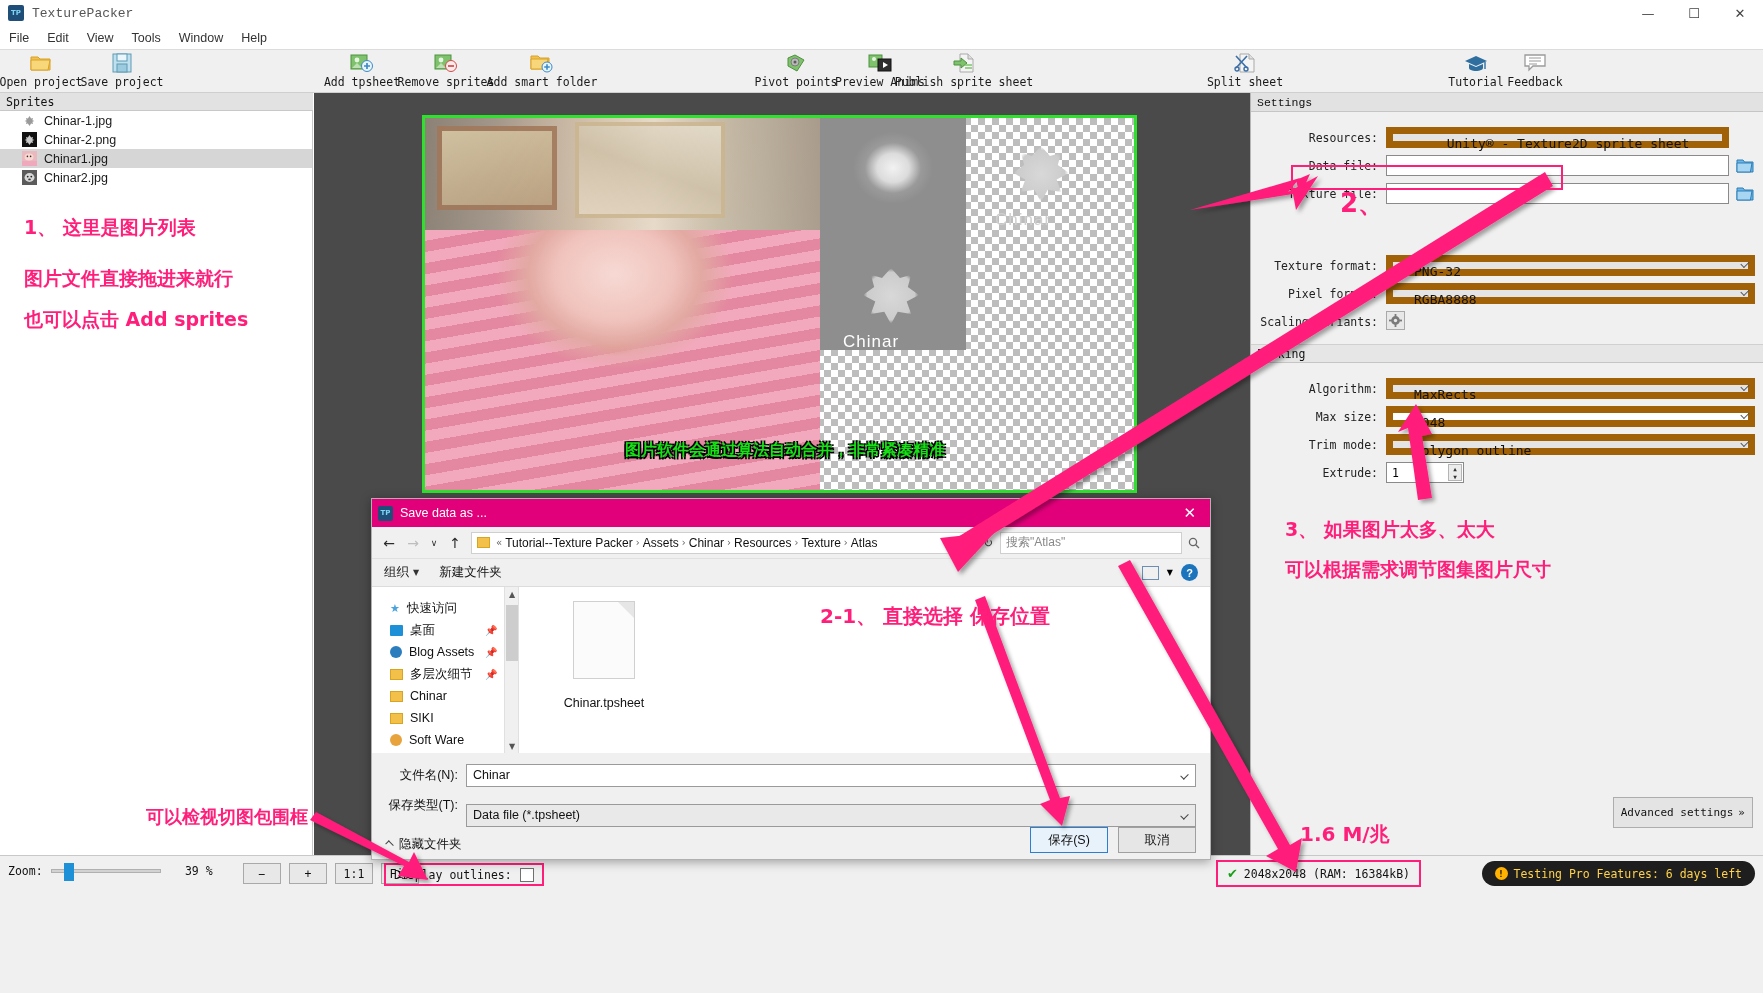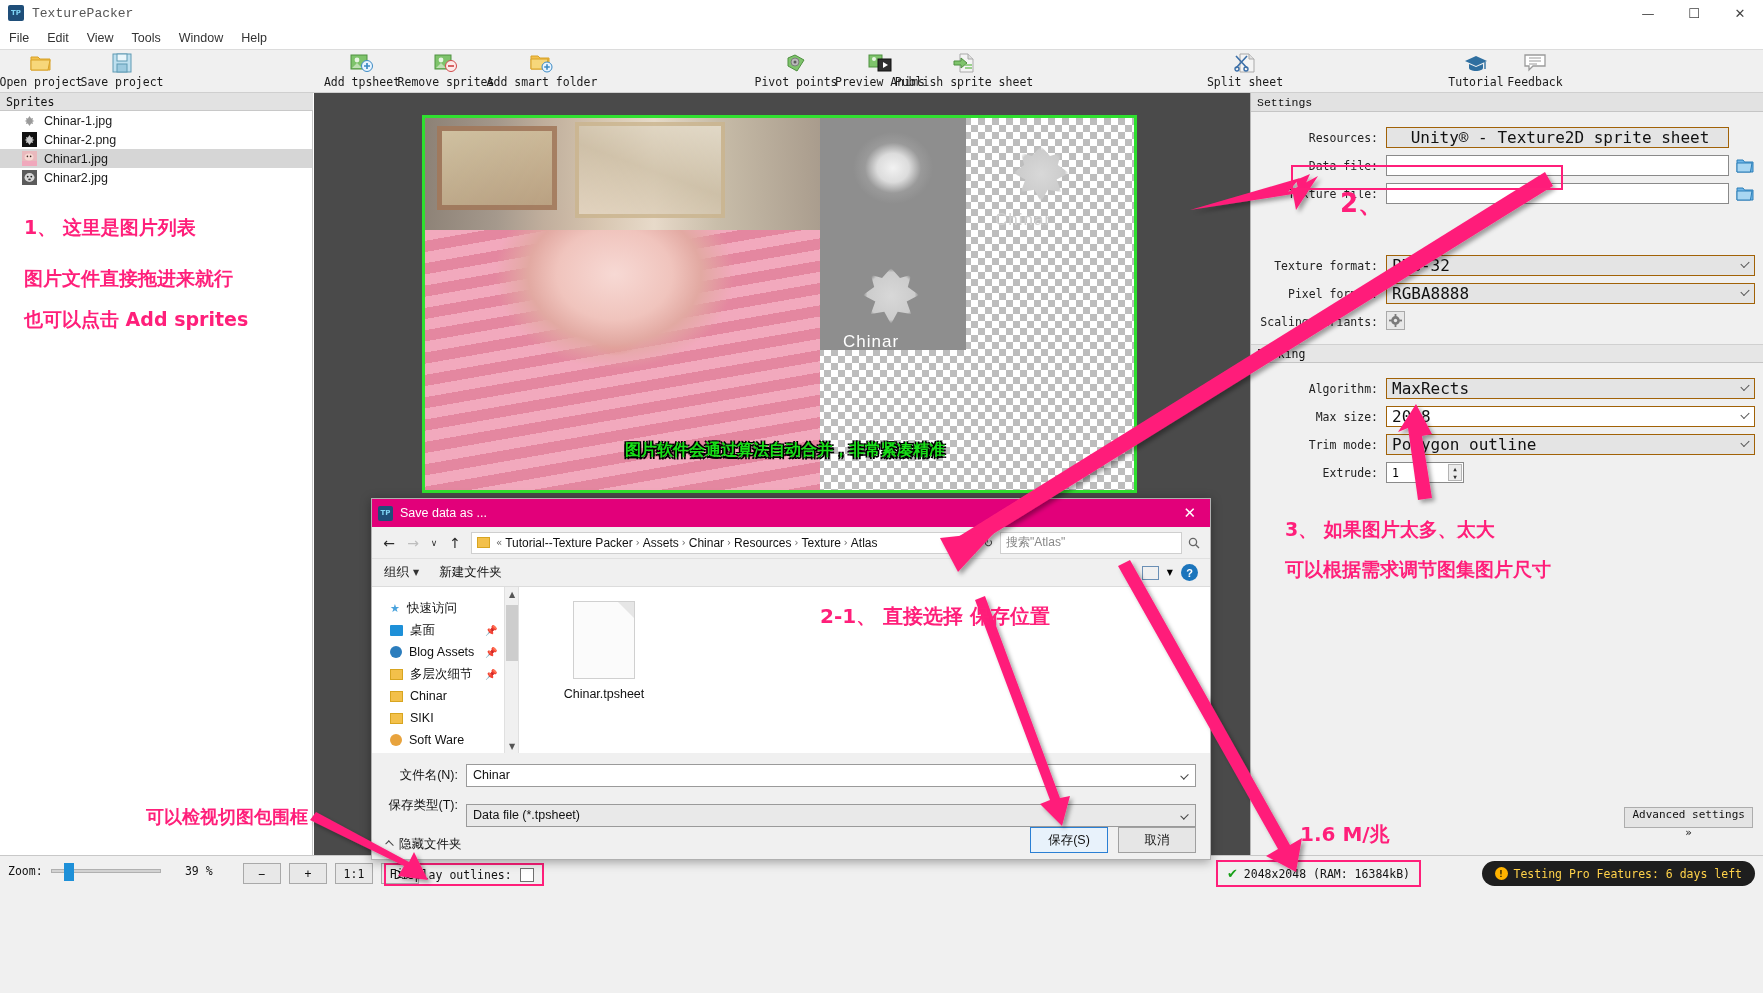--- a/index.html
+++ b/index.html
@@ -163,23 +163,23 @@
     color: #111; padding-left: 6px; line-height: 19px;
   }
   .frow { display: flex; align-items: center; height: 23px; margin-top: 5px; padding-right: 8px; }
   .flabel {
     width: 135px; text-align: right; padding-right: 8px;
     font-family: "DejaVu Sans Mono", monospace; font-size: 11.5px; color: #222;
     white-space: nowrap;
   }
   .fctl { flex: 1; height: 21px; position: relative; }
   .combo {
-    width: 100%; height: 21px; background: #e4e4e4; border: 1px solid #a16207;
-    font-family: "DejaVu Sans Mono", monospace; font-size: 16px; color: #111;
-    padding-left: 5px; line-height: 19px; position: relative;
+    width: 100%; height: 21px; background: #e4e4e4; border: 7px solid #a16207;
+    font-family: "DejaVu Sans Mono", monospace; font-size: 13px; color: #111;
+    padding-left: 21px; line-height: 19px; position: relative;
   }
   .combo.center { text-align: center; }
   .combo.white { background: #ffffff; }
   .chev {
     position: absolute; right: 6px; top: 6px; width: 8px; height: 5px;
     border-left: 1.4px solid #555; border-bottom: 1.4px solid #555;
     transform: rotate(-45deg);
   }
   .tinput {
     width: 100%; height: 21px; background: #ffffff; border: 1px solid #8a8a8a;
@@ -200,24 +200,24 @@
     font-family: "DejaVu Sans Mono", monospace; font-size: 11.5px; padding-left: 5px;
     position: relative;
   }
   .spin-arrows {
     position: absolute; right: 1px; top: 1px; width: 14px; height: 17px;
     display: flex; flex-direction: column; border: 1px solid #b4b4b4; background:#ececec;
   }
   .spin-arrows div { flex: 1; display: flex; align-items: center; justify-content: center; font-size: 6px; color:#333; }
 
   .adv-settings {
-    position: absolute; right: 10px; bottom: 27px; height: 21px; padding: 0 7px;
+    position: absolute; right: 10px; bottom: 27px; height: 31px; padding: 0 7px;
     background: #e4e4e4; border: 1px solid #adadad;
     font-family: "DejaVu Sans Mono", monospace; font-size: 11px;
-    display: flex; align-items: center; gap: 5px; color: #111; flex-direction: column;
+    display: flex; align-items: center; gap: 5px; color: #111;
   }
 
   
   .statusbar {
     position: absolute; left: 0; top: 855px; width: 1763px; height: 138px;
     background: #f0f0f0; border-top: 1px solid #c8c8c8;
   }
   .zoom-wrap { position: absolute; left: 8px; top: 8px; display: flex; align-items: center; }
   .zoom-lbl { font-family: "DejaVu Sans Mono", monospace; font-size: 11.5px; color: #111; }
   .slider { width: 110px; height: 4px; background: #d2d2d2; border: 1px solid #b0b0b0; margin: 0 8px; position: relative; }
@@ -309,21 +309,21 @@
   .file-tile { width: 110px; display: flex; flex-direction: column; align-items: center; }
   .file-doc {
     width: 62px; height: 78px; background: #fbfbfb; border: 1px solid #d0d0d0;
     position: relative;
   }
   .file-doc::after {
     content: ""; position: absolute; right: 0; top: 0;
     border-width: 0 16px 16px 0; border-style: solid;
     border-color: transparent #e6e6e6 transparent transparent;
   }
-  .file-name { font-size: 12.5px; color: #111; margin-top: 8px; font-family: "Liberation Sans", sans-serif; }
+  .file-name { font-size: 12.5px; color: #111; margin-top: 17px; font-family: "Liberation Sans", sans-serif; }
 
   .dlg-fields { padding: 10px 14px 0 14px; }
   .drow { display: flex; align-items: center; height: 24px; margin-bottom: 6px; }
   .dlabel { width: 80px; text-align: right; padding-right: 8px; font-size: 12.5px; color: #111; font-family: "Liberation Sans", sans-serif; }
   .dcombo {
     flex: 1; height: 23px; background: #fff; border: 1px solid #9a9a9a;
     display: flex; align-items: center; padding-left: 6px;
     font-size: 12.5px; color: #111; font-family: "Liberation Sans", sans-serif; position: relative;
   }
   .dcombo.gray { background: #e9e9e9; margin-top: 20px; }

